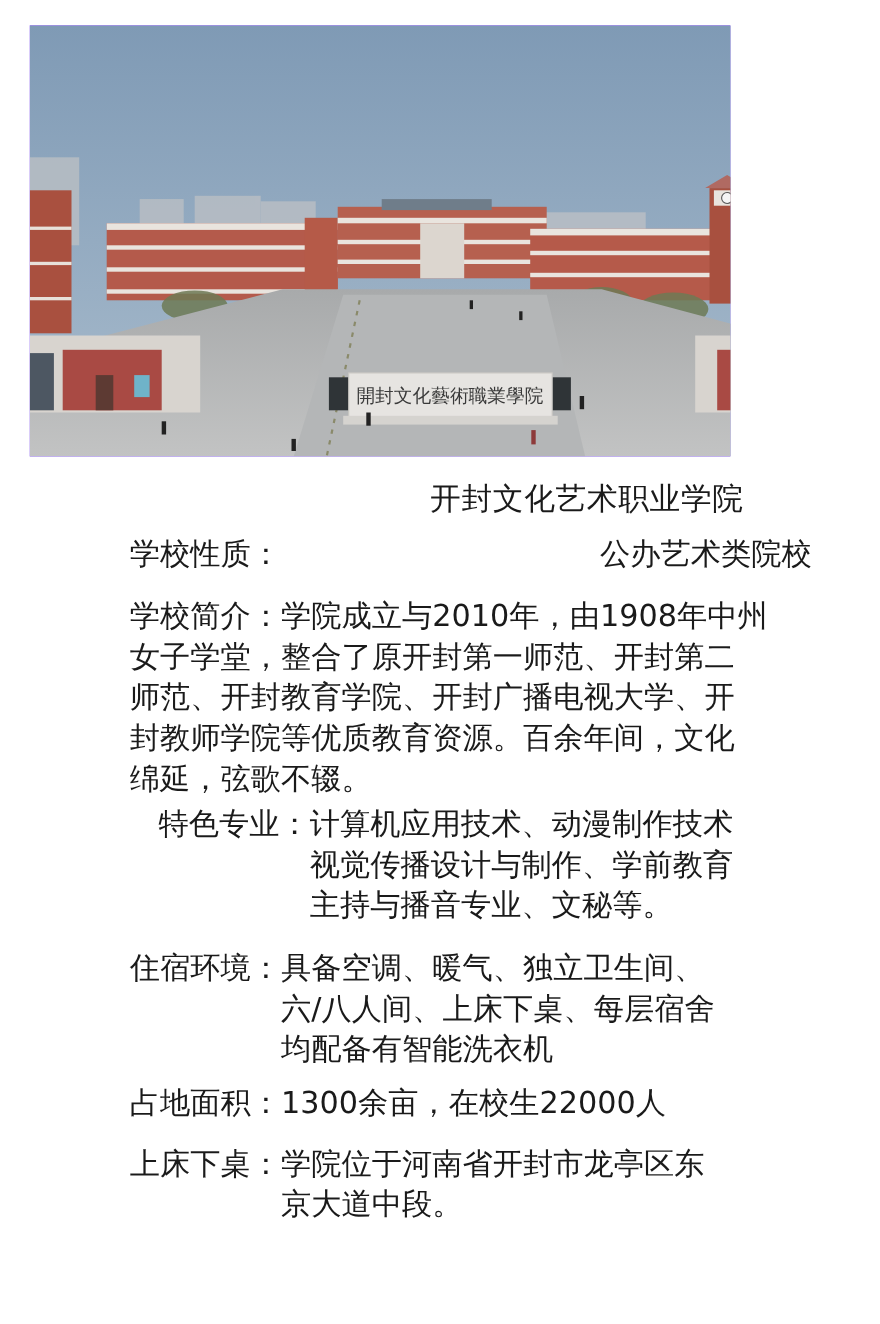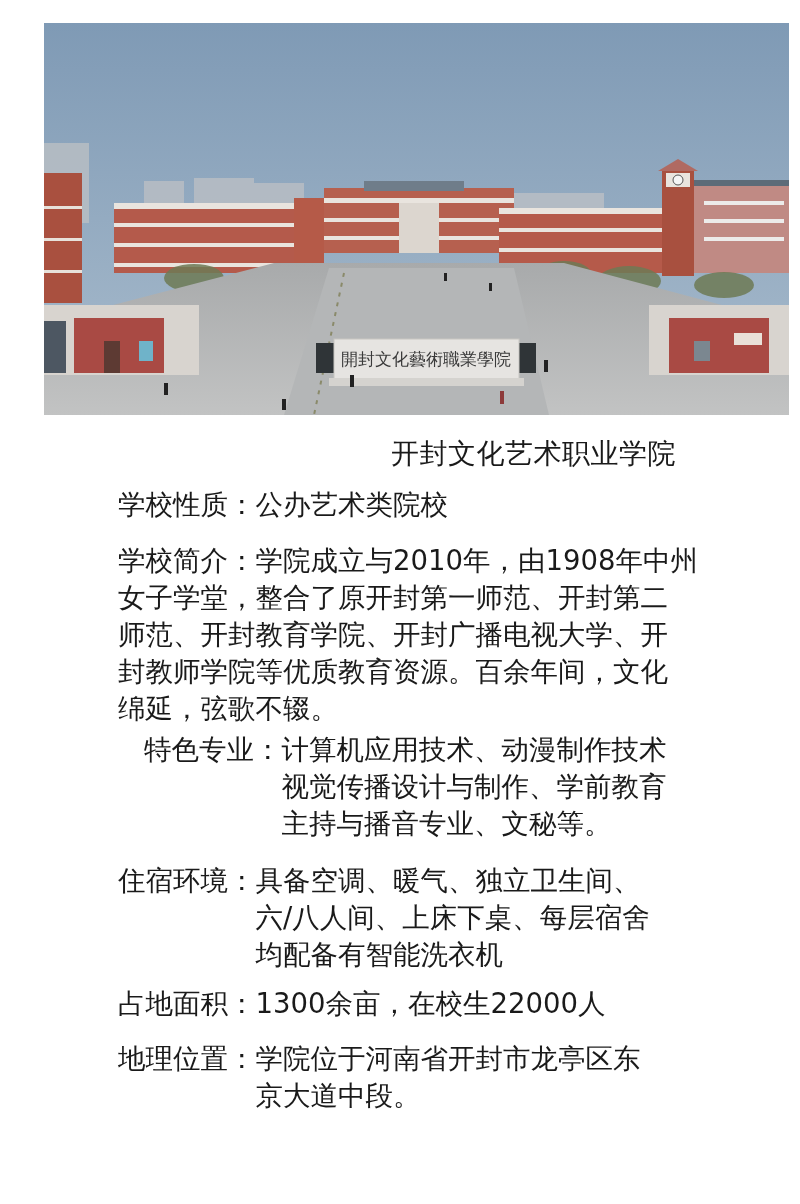--- a/index.html
+++ b/index.html
@@ -1,18 +1,18 @@
 <!DOCTYPE html>
 <html><head>
 <meta charset="utf-8">
 <style>
   html, body { margin: 0; padding: 0; background: #ffffff; }
   body { width: 800px; height: 1204px; position: relative; overflow: hidden;
          font-family: "DejaVu Sans", "Liberation Sans", sans-serif; color: #1a1a1a; }
-  .photo { position: absolute; left: 44px; top: 23px; width: 745px; height: 392px; overflow: hidden;
+  .photo { position: absolute; left: 27px; top: 23px; width: 637px; height: 392px; overflow: hidden;
            background: #8b5cf6; }
   .photo svg { display: block; }
   .title { position: absolute; left: 0; width: 676px; top: 434px; text-align: right;
            font-size: 28px; line-height: 40px; letter-spacing: 0.5px; }
   .section { position: absolute; left: 118px; width: 620px; display: flex; font-size: 27.5px; line-height: 37px; }
   .label { flex: 0 0 auto; white-space: nowrap; }
   .value { flex: 1 1 auto; }
   .value .line { display: block; white-space: nowrap; }
   .intro { left: 118px; width: 610px; }
   .intro .line { display: block; white-space: nowrap; }
@@ -122,21 +122,21 @@
       <rect x="500" y="337" width="4" height="12"></rect>
       <rect x="400" y="250" width="3" height="8"></rect>
       <rect x="445" y="260" width="3" height="8"></rect>
     </g>
     <rect x="456" y="368" width="4" height="13" fill="#8d3a3a"></rect>
   </svg>
 </div>
 
 <div class="title">开封文化艺术职业学院</div>
 
-<div class="section" style="top:486px;">
+<div class="section" style="top:486px;text-align:right;">
   <span class="label">学校性质：</span>
   <span class="value">
     <span class="line">公办艺术类院校</span>
   </span>
 </div>
 
 <div class="section intro" style="top:542px; display:block; width:610px;">
   <span class="line"><span>学校简介：</span><span>学院成立与2010年，由1908年中州</span></span>
   <span class="line">女子学堂，整合了原开封第一师范、开封第二</span>
   <span class="line">师范、开封教育学院、开封广播电视大学、开</span>
@@ -163,18 +163,18 @@
 </div>
 
 <div class="section" style="top:985px;">
   <span class="label">占地面积：</span>
   <span class="value">
     <span class="line">1300余亩，在校生22000人</span>
   </span>
 </div>
 
 <div class="section" style="top:1040px;">
-  <span class="label">地理位置：</span>
+  <span class="label">上床下桌：</span>
   <span class="value">
     <span class="line">学院位于河南省开封市龙亭区东</span>
     <span class="line">京大道中段。</span>
   </span>
 </div>
 
 </body></html>

